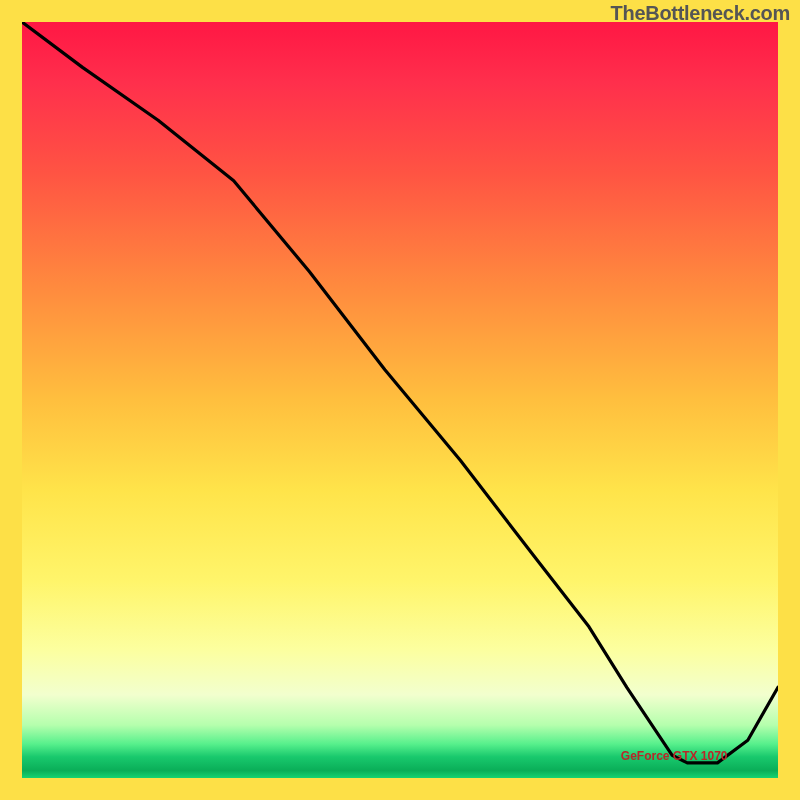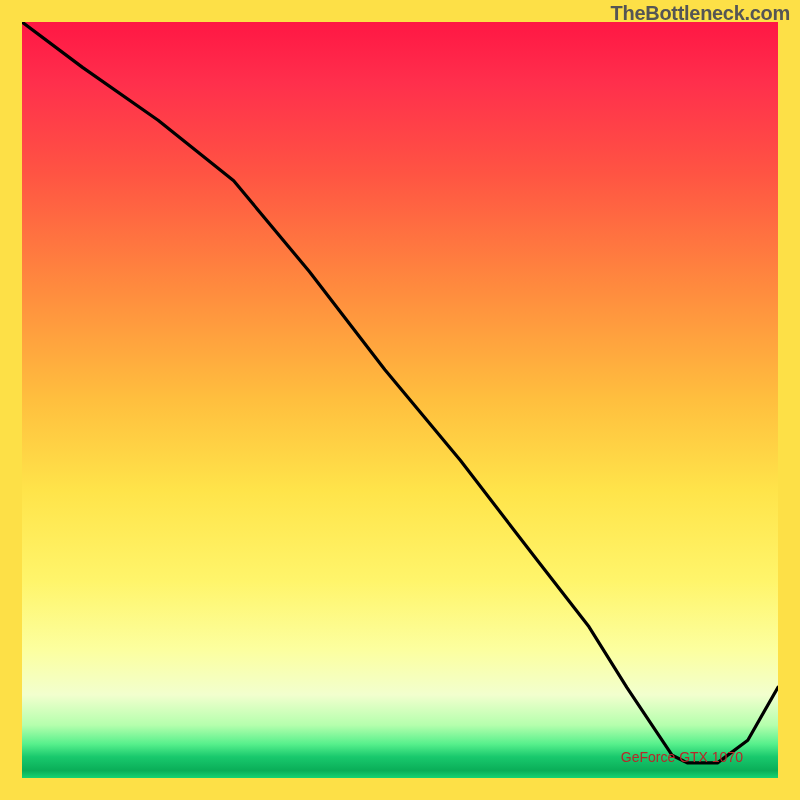--- a/index.html
+++ b/index.html
@@ -56,22 +56,22 @@
     left: 22px;
     top: 22px;
     width: 756px;
     height: 756px;
     z-index: 3;
   }
   .marker {
     position: absolute;
     z-index: 4;
     color: #b82729;
-    font-size: 14px;
-    font-weight: 400;
+    font-size: 12px;
+    font-weight: 700;
     letter-spacing: 0px;
     white-space: nowrap;
   }
 </style>
 </head>
 <body>
 
 <div class="frame">
 
   <div class="watermark">TheBottleneck.com</div>

